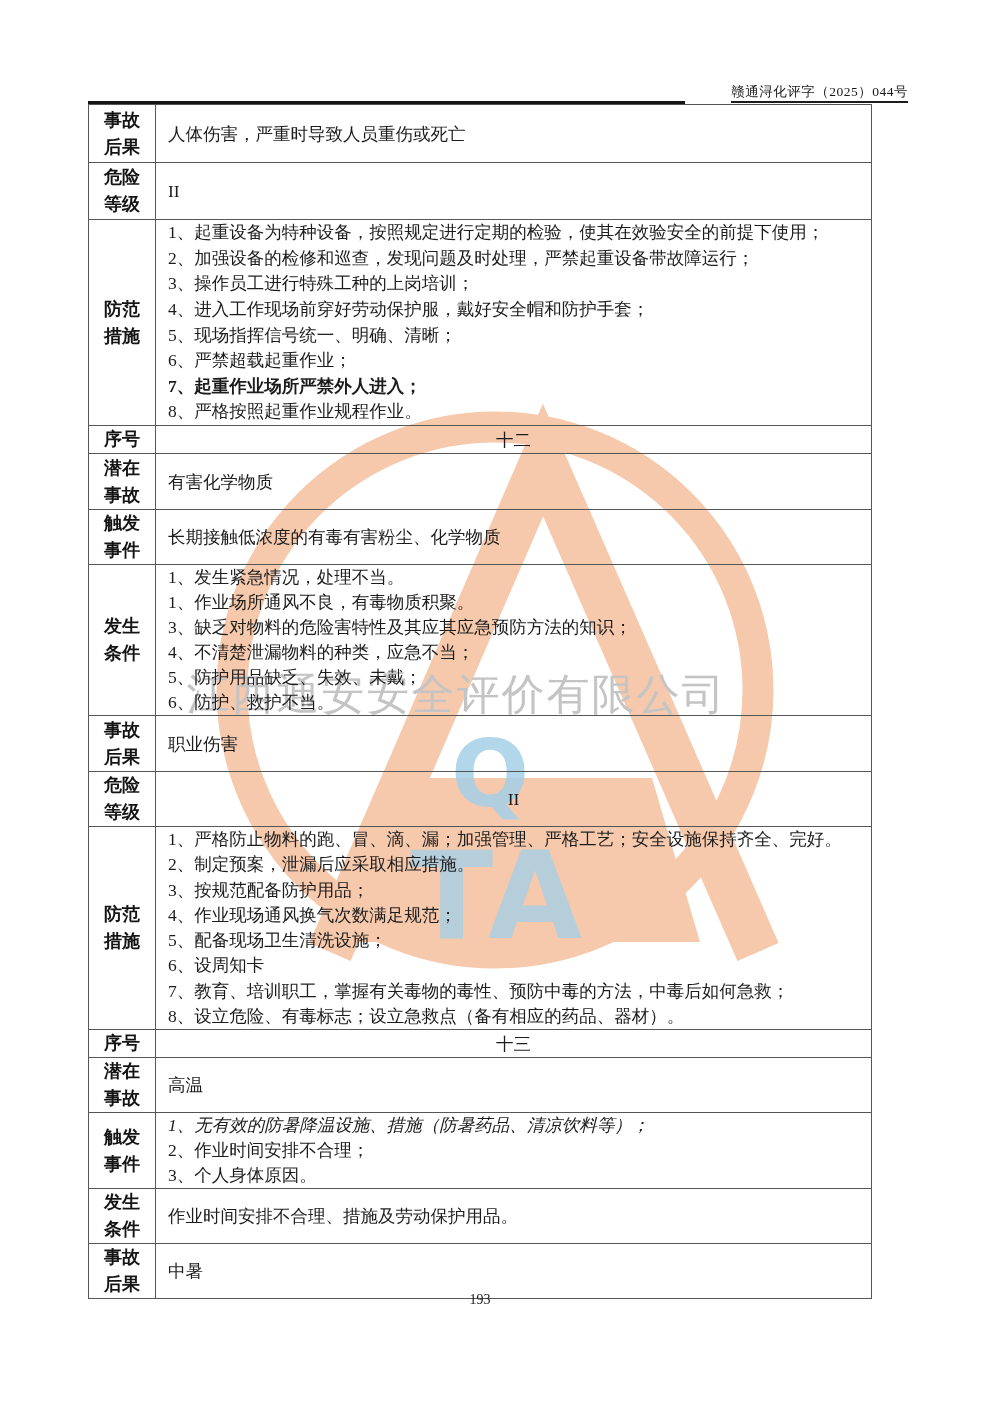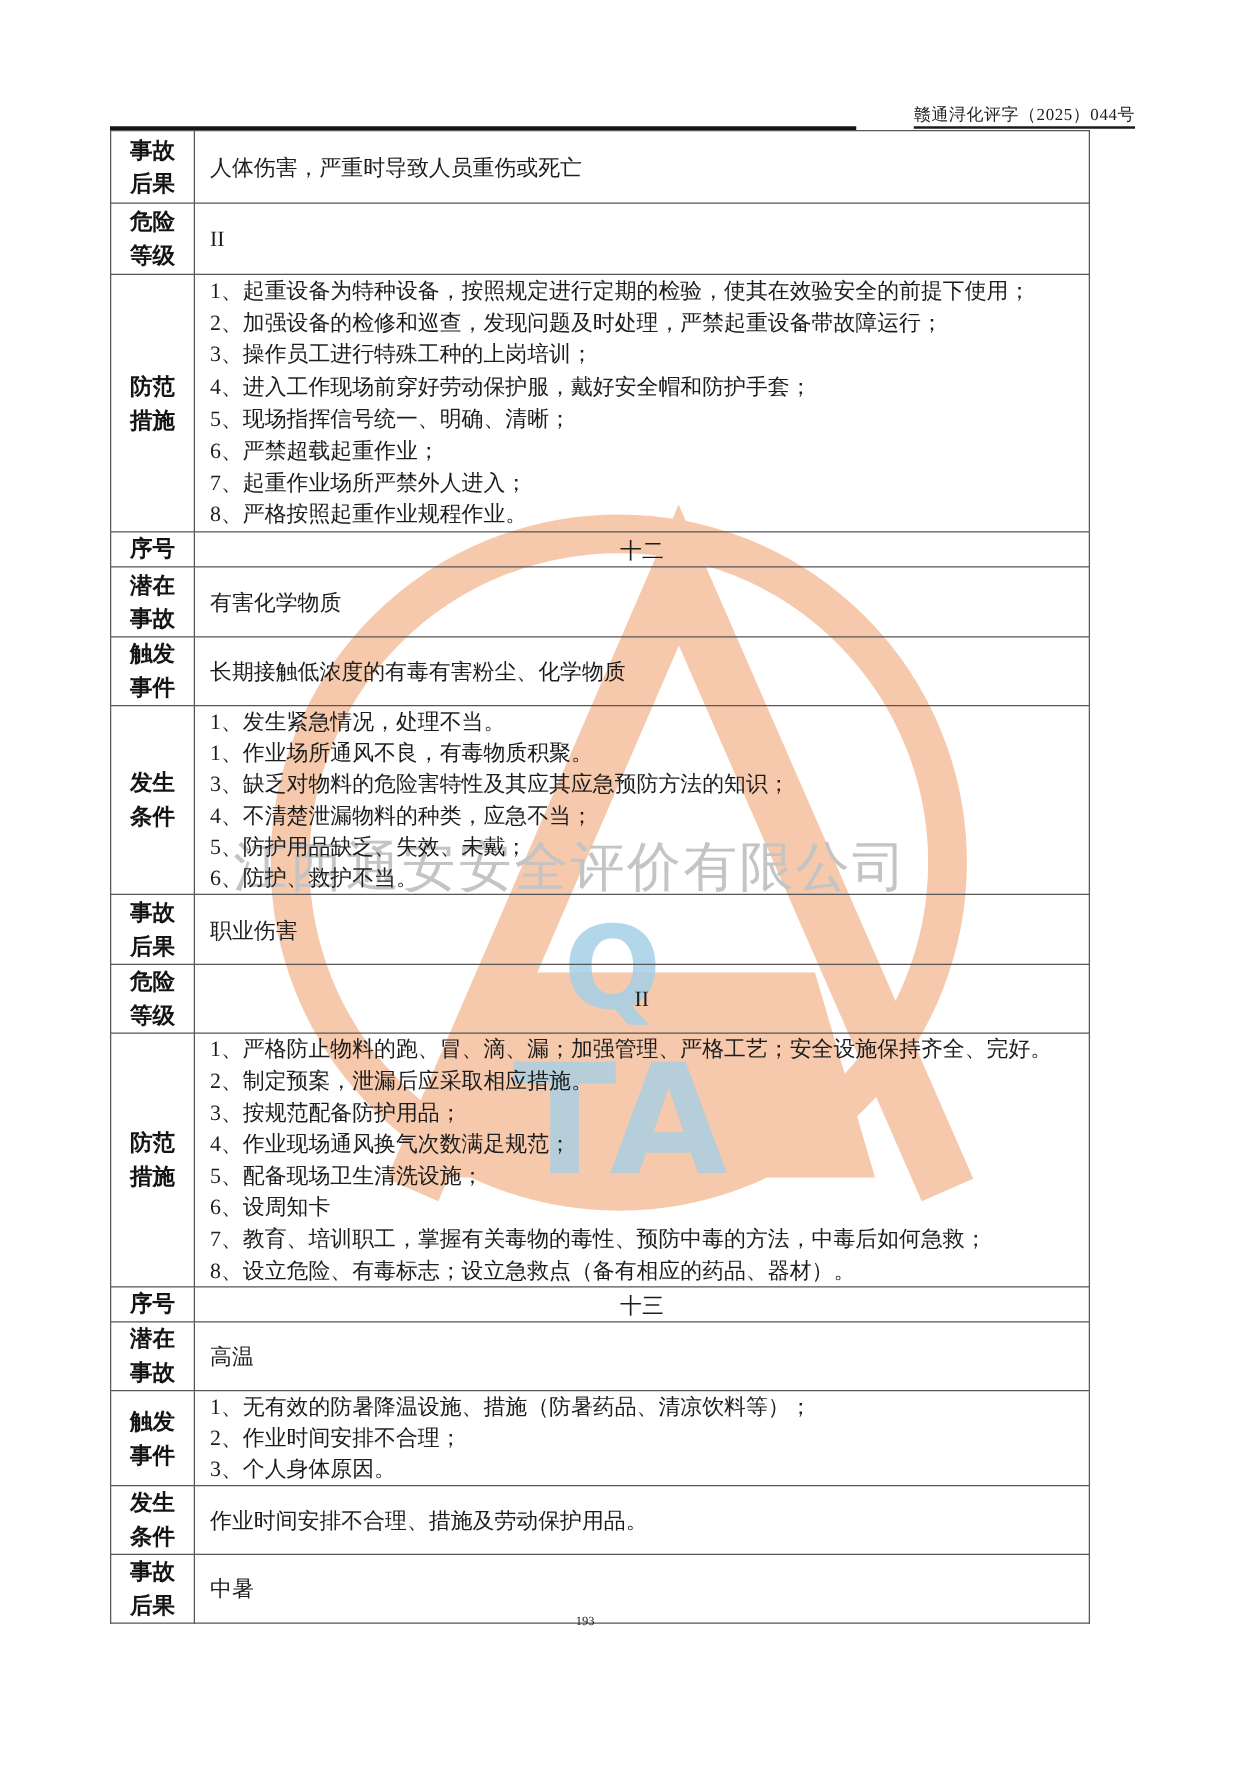--- a/index.html
+++ b/index.html
@@ -66,22 +66,22 @@
     color:#1c1c1c;
   }
   td.content-cell .cell-line{
     padding-left:12px;padding-right:6px;
     white-space:nowrap;
   }
   td.content-cell.align-center .cell-line{
     text-align:center;padding-left:0;padding-right:0;
   }
   .page-number{
-    position:absolute;left:76px;top:1292px;width:784px;
-    text-align:center;font-size:10px;color:#1a1a1a;
+    position:absolute;left:88px;top:1292px;width:784px;
+    text-align:center;font-size:14px;color:#1a1a1a;
   }
 </style>
 </head>
 <body>
 
 <div class="wm-layer wm-logo">
   <svg width="1000" height="1414" viewBox="0 0 1000 1414" xmlns="http://www.w3.org/2000/svg">
     <g>
       <circle cx="495" cy="690" r="263" fill="none" stroke="#f6c9ac" stroke-width="31"></circle>
       <path d="M330,952 L543,460 L758,952" fill="none" stroke="#f6c9ac" stroke-width="45" stroke-linejoin="miter"></path>
@@ -124,21 +124,21 @@
             <div>防范</div>
             <div>措施</div>
           </td>
           <td class="content-cell align-left">
             <div class="cell-line" style="line-height: 25.625px;">1、起重设备为特种设备，按照规定进行定期的检验，使其在效验安全的前提下使用；</div>
             <div class="cell-line" style="line-height: 25.625px;">2、加强设备的检修和巡查，发现问题及时处理，严禁起重设备带故障运行；</div>
             <div class="cell-line" style="line-height: 25.625px;">3、操作员工进行特殊工种的上岗培训；</div>
             <div class="cell-line" style="line-height: 25.625px;">4、进入工作现场前穿好劳动保护服，戴好安全帽和防护手套；</div>
             <div class="cell-line" style="line-height: 25.625px;">5、现场指挥信号统一、明确、清晰；</div>
             <div class="cell-line" style="line-height: 25.625px;">6、严禁超载起重作业；</div>
-            <div class="cell-line" style="line-height: 25.625px;">7、起重作业场所严禁外人进入；</div>
+            <div class="cell-line" style="line-height: 25.625px; font-weight: bold;">7、起重作业场所严禁外人进入；</div>
             <div class="cell-line" style="line-height: 25.625px;">8、严格按照起重作业规程作业。</div>
           </td>
         </tr>
         <tr style="height: 25px;">
           <td class="label-cell">
             <div>序号</div>
           </td>
           <td class="content-cell align-center">
             <div class="cell-line">十二</div>
           </td>
@@ -225,21 +225,21 @@
           <td class="content-cell align-left">
             <div class="cell-line">高温</div>
           </td>
         </tr>
         <tr style="height: 75px;">
           <td class="label-cell">
             <div>触发</div>
             <div>事件</div>
           </td>
           <td class="content-cell align-left">
-            <div class="cell-line" style="line-height: 25px;">1、无有效的防暑降温设施、措施（防暑药品、清凉饮料等）；</div>
+            <div class="cell-line" style="line-height: 25px; font-style: italic;">1、无有效的防暑降温设施、措施（防暑药品、清凉饮料等）；</div>
             <div class="cell-line" style="line-height: 25px;">2、作业时间安排不合理；</div>
             <div class="cell-line" style="line-height: 25px;">3、个人身体原因。</div>
           </td>
         </tr>
         <tr style="height: 53px;">
           <td class="label-cell">
             <div>发生</div>
             <div>条件</div>
           </td>
           <td class="content-cell align-left">

